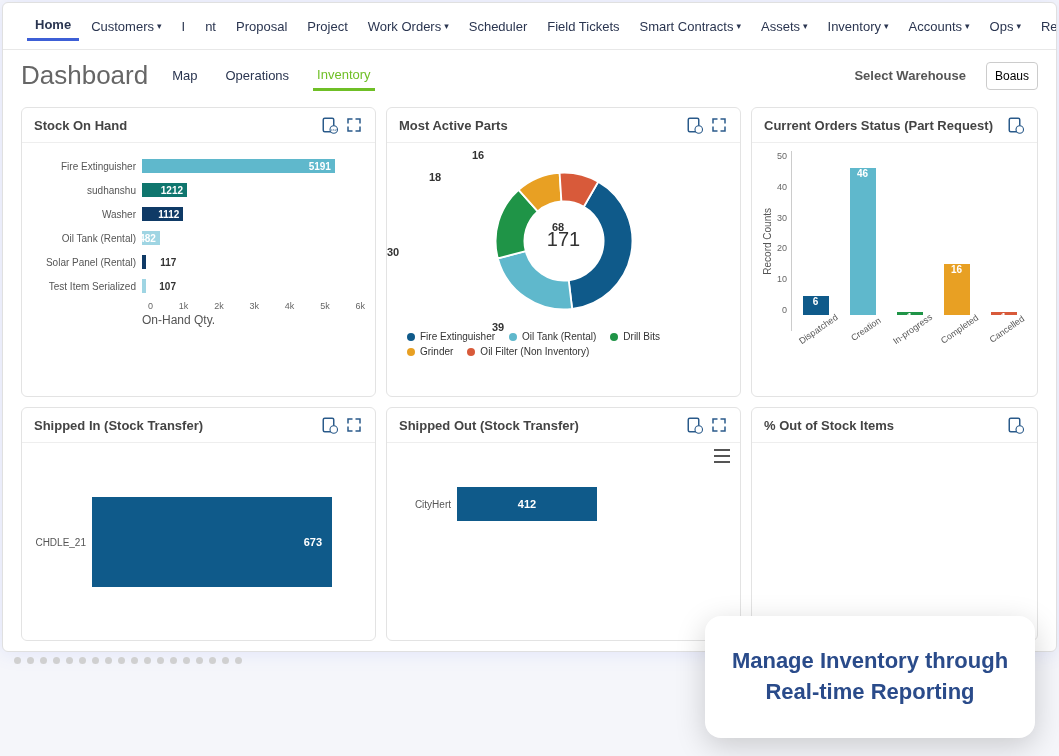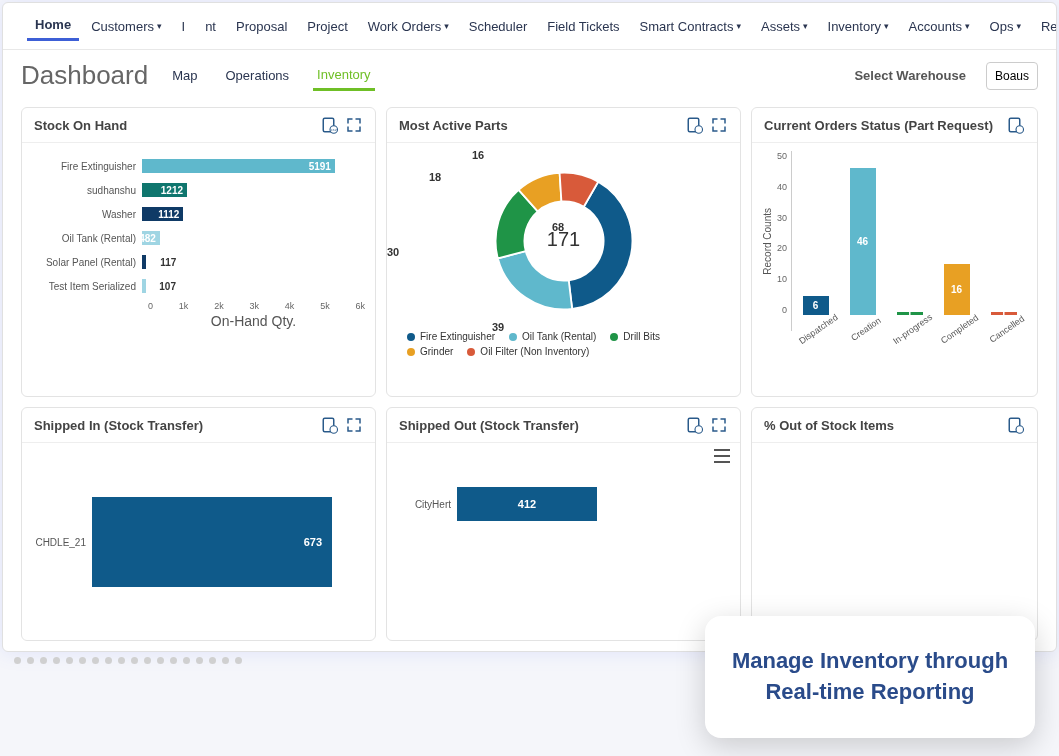--- a/index.html
+++ b/index.html
@@ -24,33 +24,33 @@
 .card-h .ico { width: 18px; height: 18px; margin-left: 6px; cursor: pointer; color: #2a5a8a; }
 .card-body { flex: 1; padding: 8px 10px; position: relative; }
 
 .hbar-row { display: flex; align-items: center; margin: 6px 0; height: 18px; }
 .hbar-lbl { width: 110px; font-size: 10px; color: #555; text-align: right; padding-right: 6px; }
 .hbar-track { flex: 1; position: relative; height: 14px; }
 .hbar { height: 14px; position: absolute; left: 0; top: 0; display: flex; align-items: center; justify-content: flex-end; padding-right: 4px; }
 .hbar .val { font-size: 10px; font-weight: 700; color: #fff; padding-left: 47px; }
 .hbar.outside .val { position: absolute; right: -30px; color: #333; }
 .ax { display: flex; margin-left: 116px; margin-top: 6px; font-size: 9px; color: #666; justify-content: space-between; }
-.ax-title { text-align: center; font-size: 14px; color: #555; margin-top: 2px; }
+.ax-title { text-align: left; font-size: 12px; color: #555; margin-top: 2px; }
 
 .donut-wrap { display: flex; flex-direction: column; align-items: center; }
 .donut-lbl { position: absolute; font-size: 11px; font-weight: 700; color: #333; }
 .legend { display: flex; flex-wrap: wrap; font-size: 10px; color: #333; gap: 4px 14px; padding: 0 10px; }
 .legend .li { display: flex; align-items: center; gap: 5px; }
 .legend .sw { width: 8px; height: 8px; border-radius: 50%; }
 
 .vbar-area { display: flex; height: 180px; }
 .vbar-y { display: flex; flex-direction: column; justify-content: space-between; font-size: 9px; color: #666; align-items: flex-end; padding-right: 4px; padding-bottom: 16px; }
 .vbar-y-title { writing-mode: vertical-rl; transform: rotate(180deg); font-size: 10px; color: #555; margin-right: 4px; align-self: center; }
 .vbar-plot { flex: 1; display: flex; align-items: flex-end; gap: 12px; border-left: 1px solid #ccc; padding: 0 6px 16px; position: relative; }
-.vbar { width: 26px; display: flex; align-items: center; justify-content: center; }
+.vbar { width: 26px; display: flex; align-items: flex-start; justify-content: center; }
 .vbar .val { font-size: 10px; font-weight: 700; color: #fff; }
 .vbar-x { font-size: 9px; color: #555; transform: rotate(-35deg); transform-origin: top center; margin-top: 6px; white-space: nowrap; position: absolute; }
 .vbar-col-wrap { position: relative; flex:1; display:flex; justify-content:center; align-items:flex-end; height:100%; }
 
 .ship-row { display: flex; align-items: center; margin: 14px 0; }
 .ship-lbl { width: 60px; font-size: 10px; color: #555; text-align: right; padding-right: 6px; }
 .ship-bar { height: 34px; display: flex; align-items: center; justify-content: center; }
 .ship-bar .val { font-size: 11px; font-weight: 700; color: #fff; }
 .ham { position: absolute; top: 6px; right: 10px; cursor: pointer; }
 

